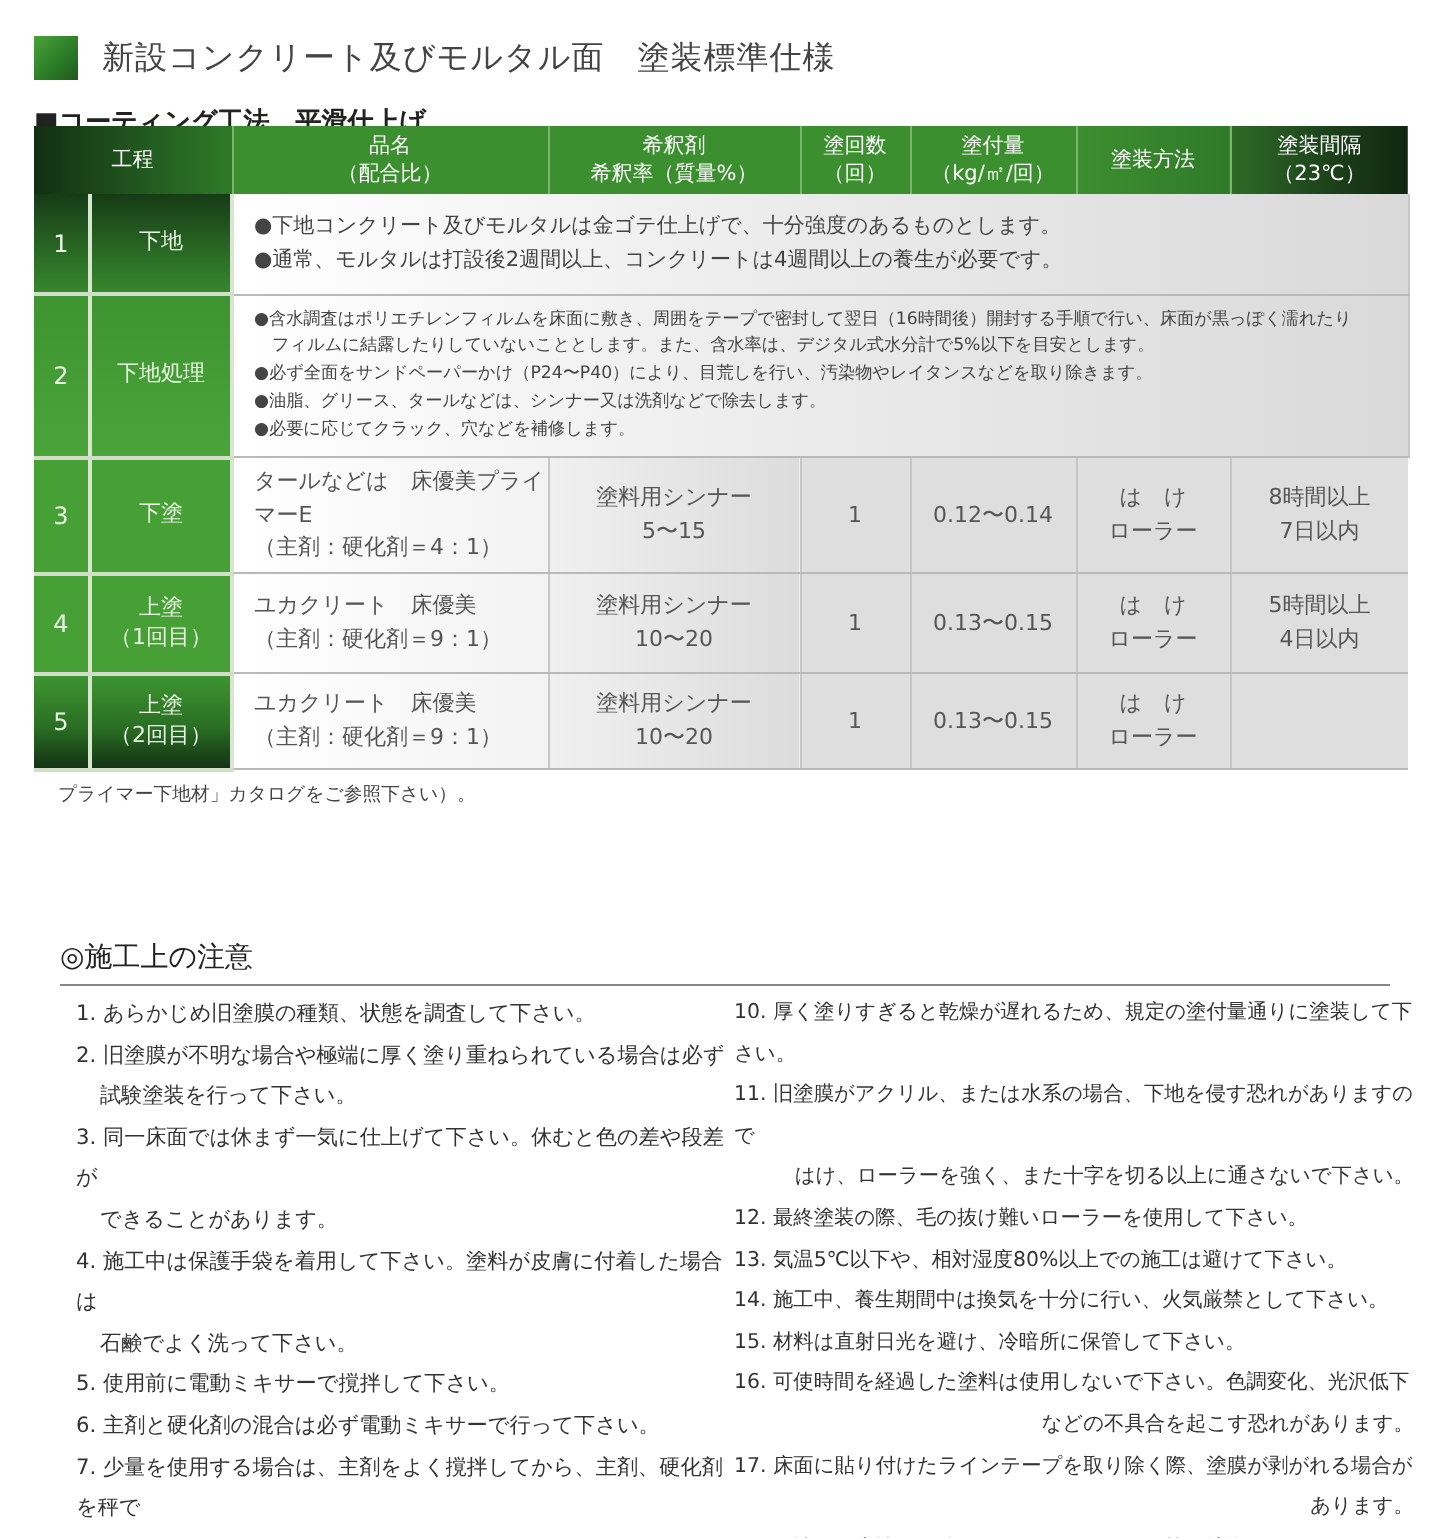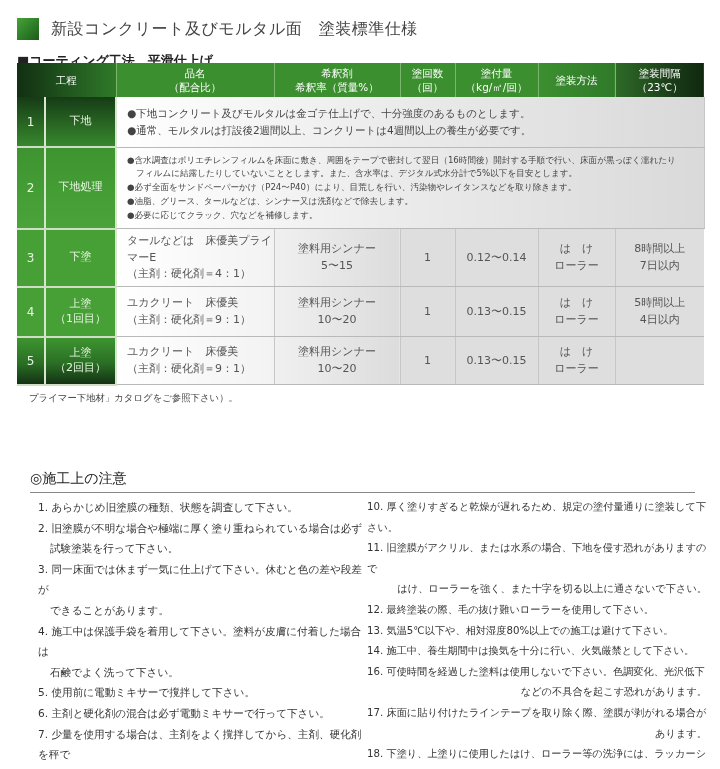--- a/index.html
+++ b/index.html
@@ -181,20 +181,23 @@
   <div class="item">
       <div>12. 最終塗装の際、毛の抜け難いローラーを使用して下さい。</div>
     </div>
   <div class="item">
       <div>13. 気温5℃以下や、相対湿度80%以上での施工は避けて下さい。</div>
     </div>
   <div class="item">
       <div>14. 施工中、養生期間中は換気を十分に行い、火気厳禁として下さい。</div>
     </div>
   <div class="item">
+      <div>15. 材料は直射日光を避け、冷暗所に保管して下さい。</div>
+    </div>
+  <div class="item">
       <div>16. 可使時間を経過した塗料は使用しないで下さい。色調変化、光沢低下</div>
       <div class="cont">などの不具合を起こす恐れがあります。</div>
     </div>
   <div class="item">
       <div>17. 床面に貼り付けたラインテープを取り除く際、塗膜が剥がれる場合が</div>
       <div class="cont">あります。</div>
     </div>
   <div class="item">
       <div>18. 下塗り、上塗りに使用したはけ、ローラー等の洗浄には、ラッカーシンナー</div>
     </div>

